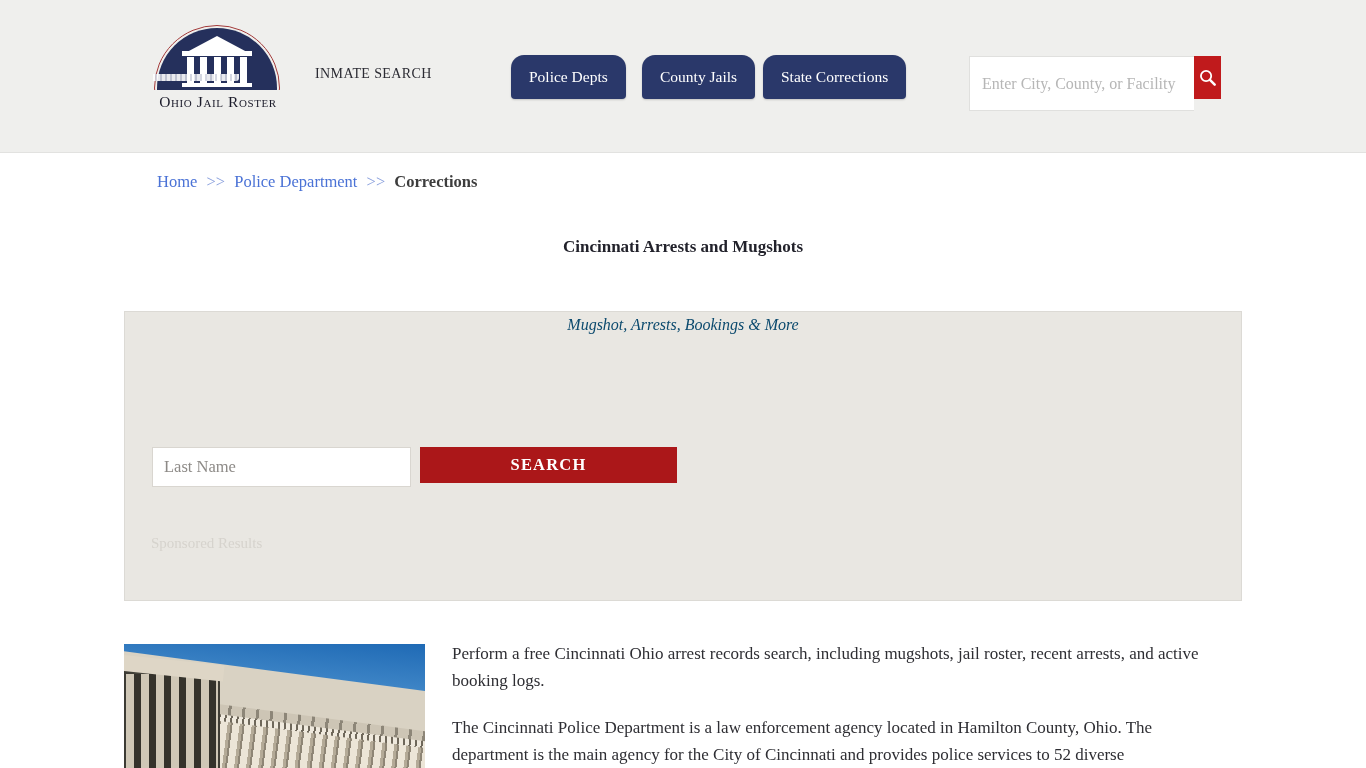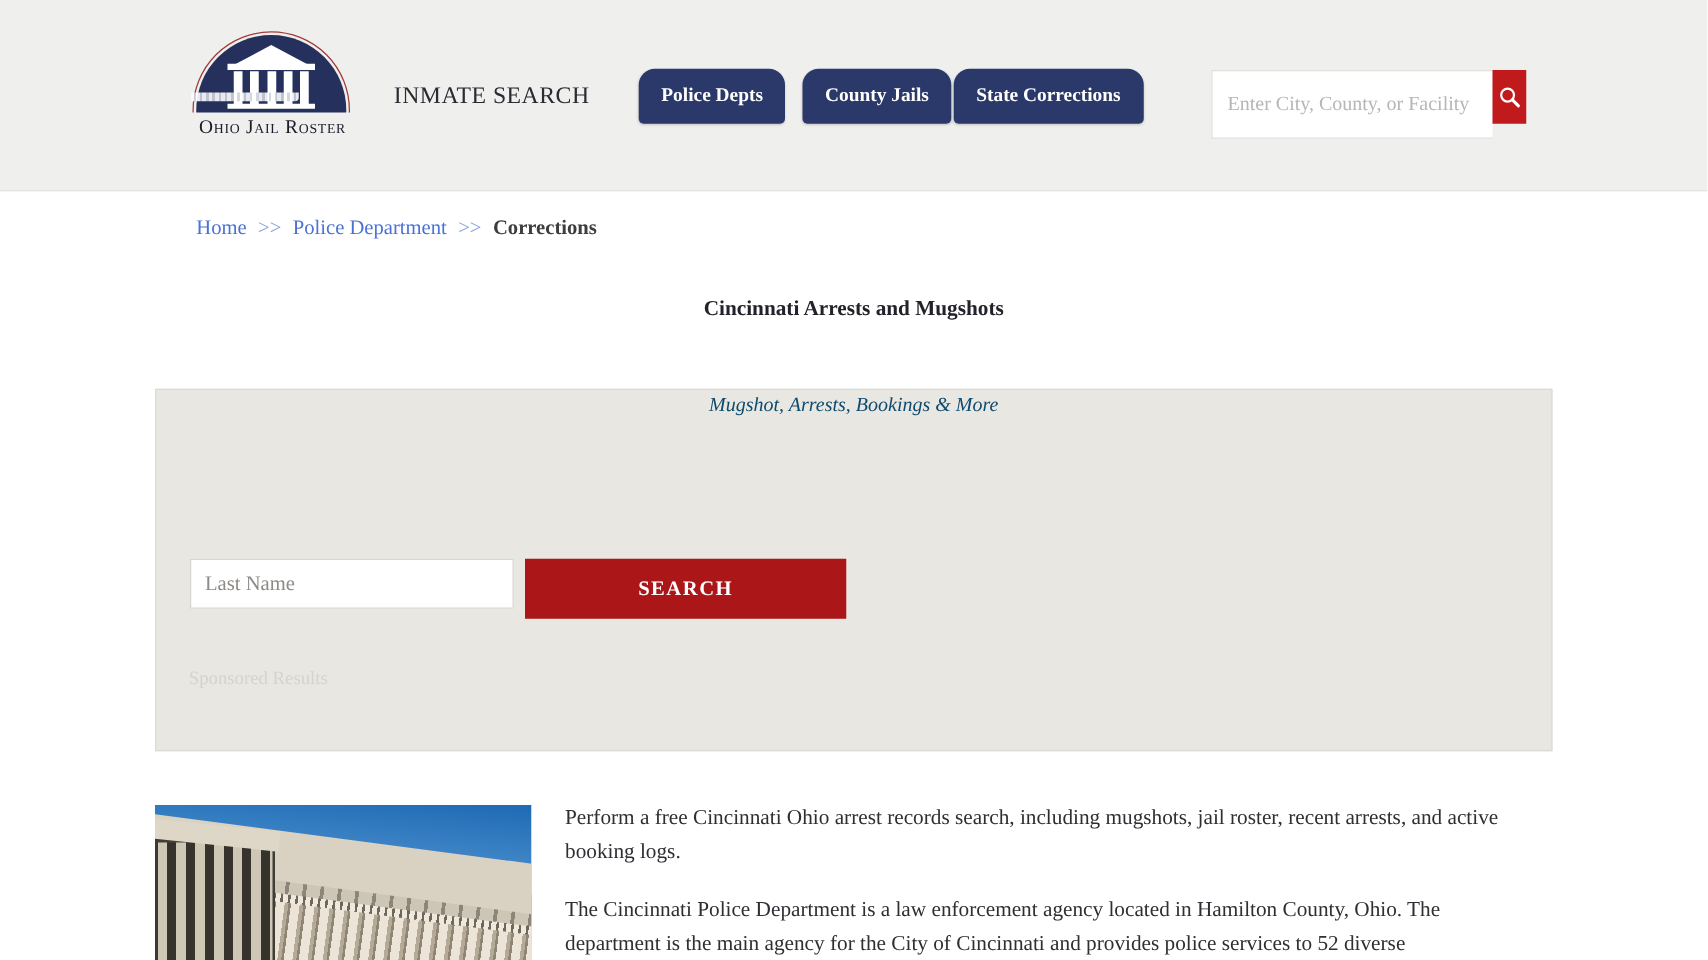--- a/index.html
+++ b/index.html
@@ -101,41 +101,41 @@
     letter-spacing: .6px;
     color: #1b1b2a;
     white-space: nowrap;
   }
 
   .header-tagline {
     position: absolute;
     left: 315px;
     top: 66px;
     font-family: "Liberation Serif", serif;
-    font-size: 19px;
+    font-size: 14px;
     letter-spacing: .4px;
     color: #2b2b33;
   }
 
   
   .nav-tabs {
     position: absolute;
     left: 511px;
     top: 55px;
     height: 46px;
   }
   .nav-tab {
     position: absolute;
     top: 0;
     height: 44px;
     background: #2a386a;
     border-radius: 13px 13px 4px 4px;
     color: #ffffff;
     font-family: "Liberation Serif", serif;
-    font-weight: bold;
+    font-weight: normal;
     font-size: 15.5px;
     line-height: 44px;
     text-align: center;
     padding: 0 18px;
     white-space: nowrap;
     box-shadow: 0 1px 2px rgba(0,0,0,.18);
     cursor: pointer;
   }
   .nav-tab.t1 { left: 0px;   z-index: 3; }
   .nav-tab.t2 { left: 131px; z-index: 2; }
@@ -262,21 +262,21 @@
       linear-gradient(45deg, transparent 50%, #111 50%),
       linear-gradient(135deg, #111 50%, transparent 50%);
     background-position:
       calc(100% - 18px) 18px,
       calc(100% - 13px) 18px;
     background-size: 5px 5px, 5px 5px;
     background-repeat: no-repeat;
   }
   .panel-form .search-submit {
     width: 257px;
-    height: 48px;
+    height: 36px;
     background: #ab1719;
     border: none;
     color: #ffffff;
     font-family: "Liberation Serif", serif;
     font-size: 16.5px;
     font-weight: bold;
     letter-spacing: 1.2px;
     cursor: pointer;
   }
   .sponsored {

